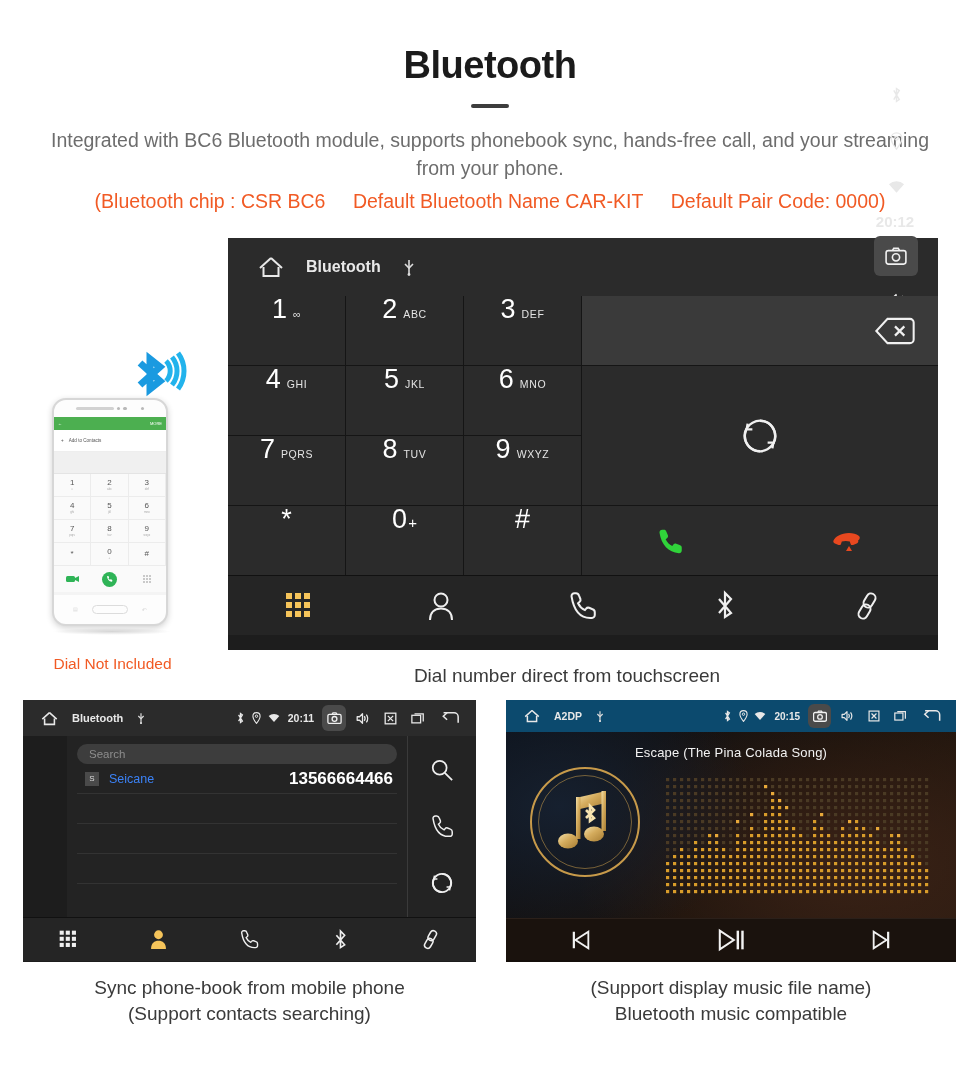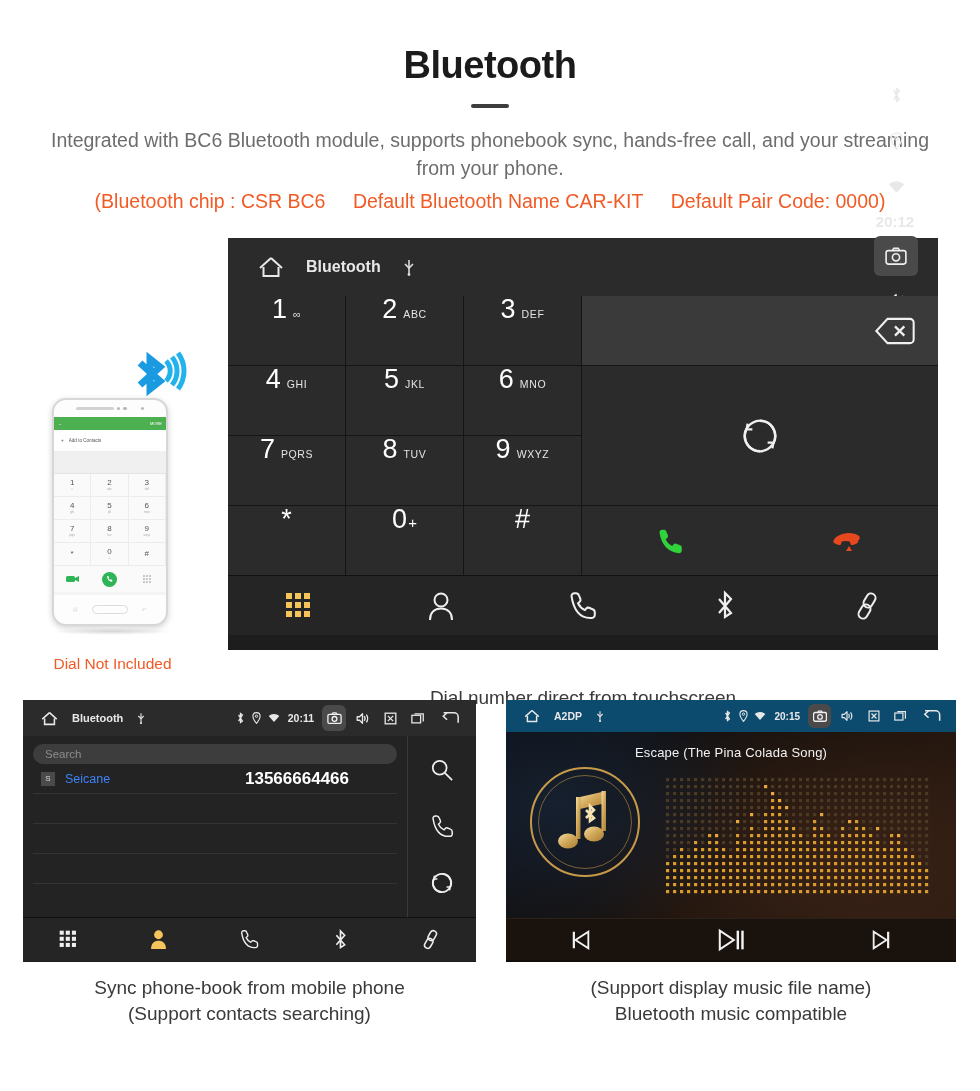--- a/index.html
+++ b/index.html
@@ -148,31 +148,31 @@
   #bt-logo { position: absolute; left: 122px; top: 345px; }
   #phone-note {
     position: absolute; left: 0px; top: 655px; width: 225px;
     text-align: center; color: #f15a24; font-size: 15.5px;
   }
 
   .caption {
     position: absolute; text-align: center;
     color: #3a3a3a; font-size: 19px; line-height: 26px;
   }
-  #dialer-caption { left: 228px; top: 663px; width: 710px; margin-top: 22px; }
+  #dialer-caption { left: 212px; top: 663px; width: 710px; }
 
   
   #phonebook-panel { left: 23px; top: 700px; width: 453px; height: 262px; }
   #phonebook-panel .statusbar { height: 36px; padding: 0 10px; }
   #phonebook-panel .sb-left { gap: 14px; padding-left: 8px; }
   #phonebook-panel .sb-title { font-size: 11px; }
   #phonebook-panel .sb-time { font-size: 10.5px; margin: 0 4px 0 3px; }
   #phonebook-panel .sb-right { gap: 4px; }
   #phonebook-panel .sb-right .icon-btn { width: 24px; height: 26px; }
-  .pb-body { display: flex; height: 181px; background:#232323; }
+  .pb-body { display: flex; height: 181px; background:#232323;margin-left:44px; }
   .pb-main { flex: 1; padding: 8px 10px 0 10px; border-right: 1px solid #3a3a3a; }
   .pb-search {
     height: 20px; background:#3d3d3d; border-radius: 10px;
     display:flex; align-items:center; padding-left: 12px;
     color:#8d8d8d; font-size: 11.5px;
   }
   .pb-row {
     height: 30px; display:flex; align-items:center;
     border-bottom: 1px solid #333; padding-left: 8px;
   }

